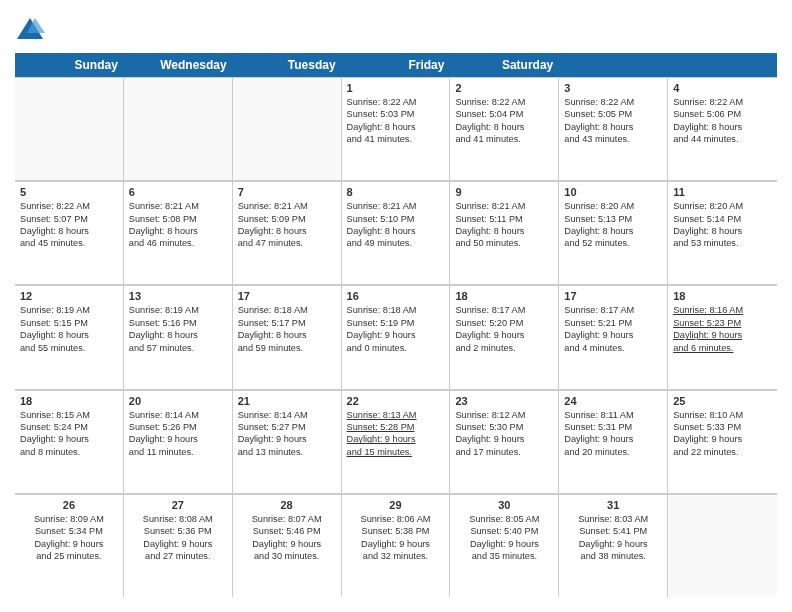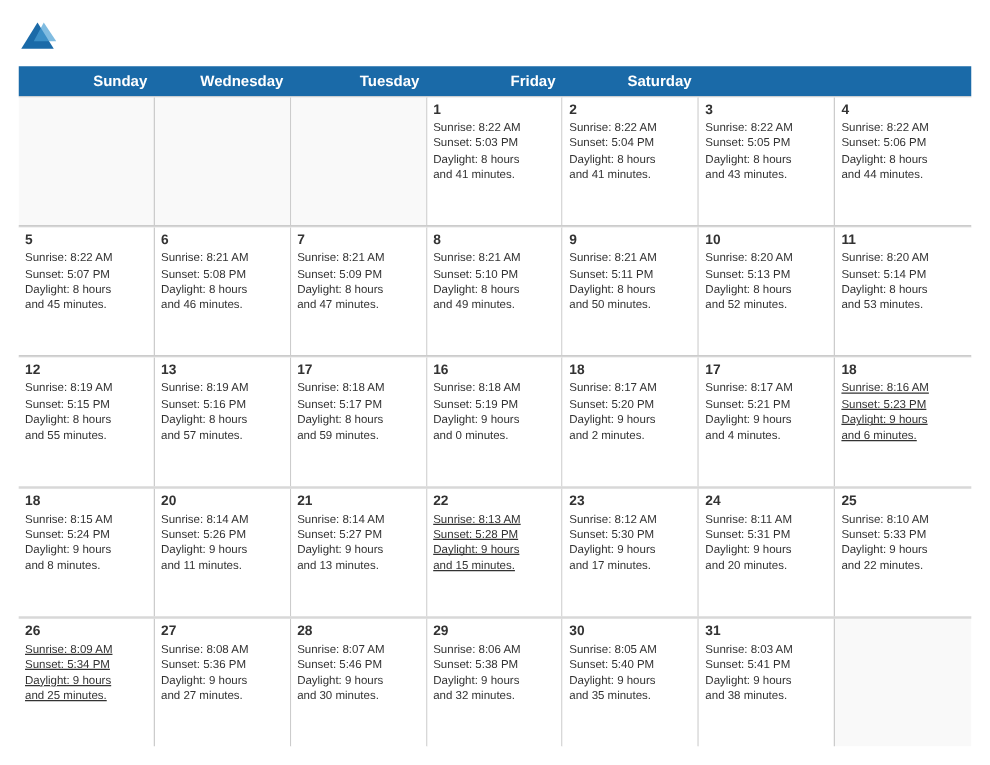--- a/index.html
+++ b/index.html
@@ -83,20 +83,21 @@
       flex: 1;
     }
     .cal-row {
       display: grid;
       grid-template-columns: repeat(7, 1fr);
       flex: 1;
       border-bottom: 1px solid #ccc;
     }
     .cal-row:last-child {
       border-bottom: none;
+      text-align: center;
     }
     .cal-cell {
       border-right: 1px solid #ccc;
       padding: 4px 5px;
       font-size: 9.5px;
       color: #333;
       background: #fff;
       vertical-align: top;
     }
     .cal-cell:last-child {
@@ -333,21 +334,21 @@
             <span class="day-num">25</span>
             <div class="cell-text" style="white-space: pre-line;">Sunrise: 8:10 AM
 Sunset: 5:33 PM
 Daylight: 9 hours
 and 22 minutes.</div>
           </div>
         </div>
         <div class="cal-row border-top">
           <div class="cal-cell">
             <span class="day-num">26</span>
-            <div class="cell-text" style="white-space: pre-line; text-decoration: underline;">Sunrise: 8:09 AM
+            <div class="cell-text" style="white-space: pre-line;">Sunrise: 8:09 AM
 Sunset: 5:34 PM
 Daylight: 9 hours
 and 25 minutes.</div>
           </div>
           <div class="cal-cell">
             <span class="day-num">27</span>
             <div class="cell-text" style="white-space: pre-line;">Sunrise: 8:08 AM
 Sunset: 5:36 PM
 Daylight: 9 hours
 and 27 minutes.</div>

